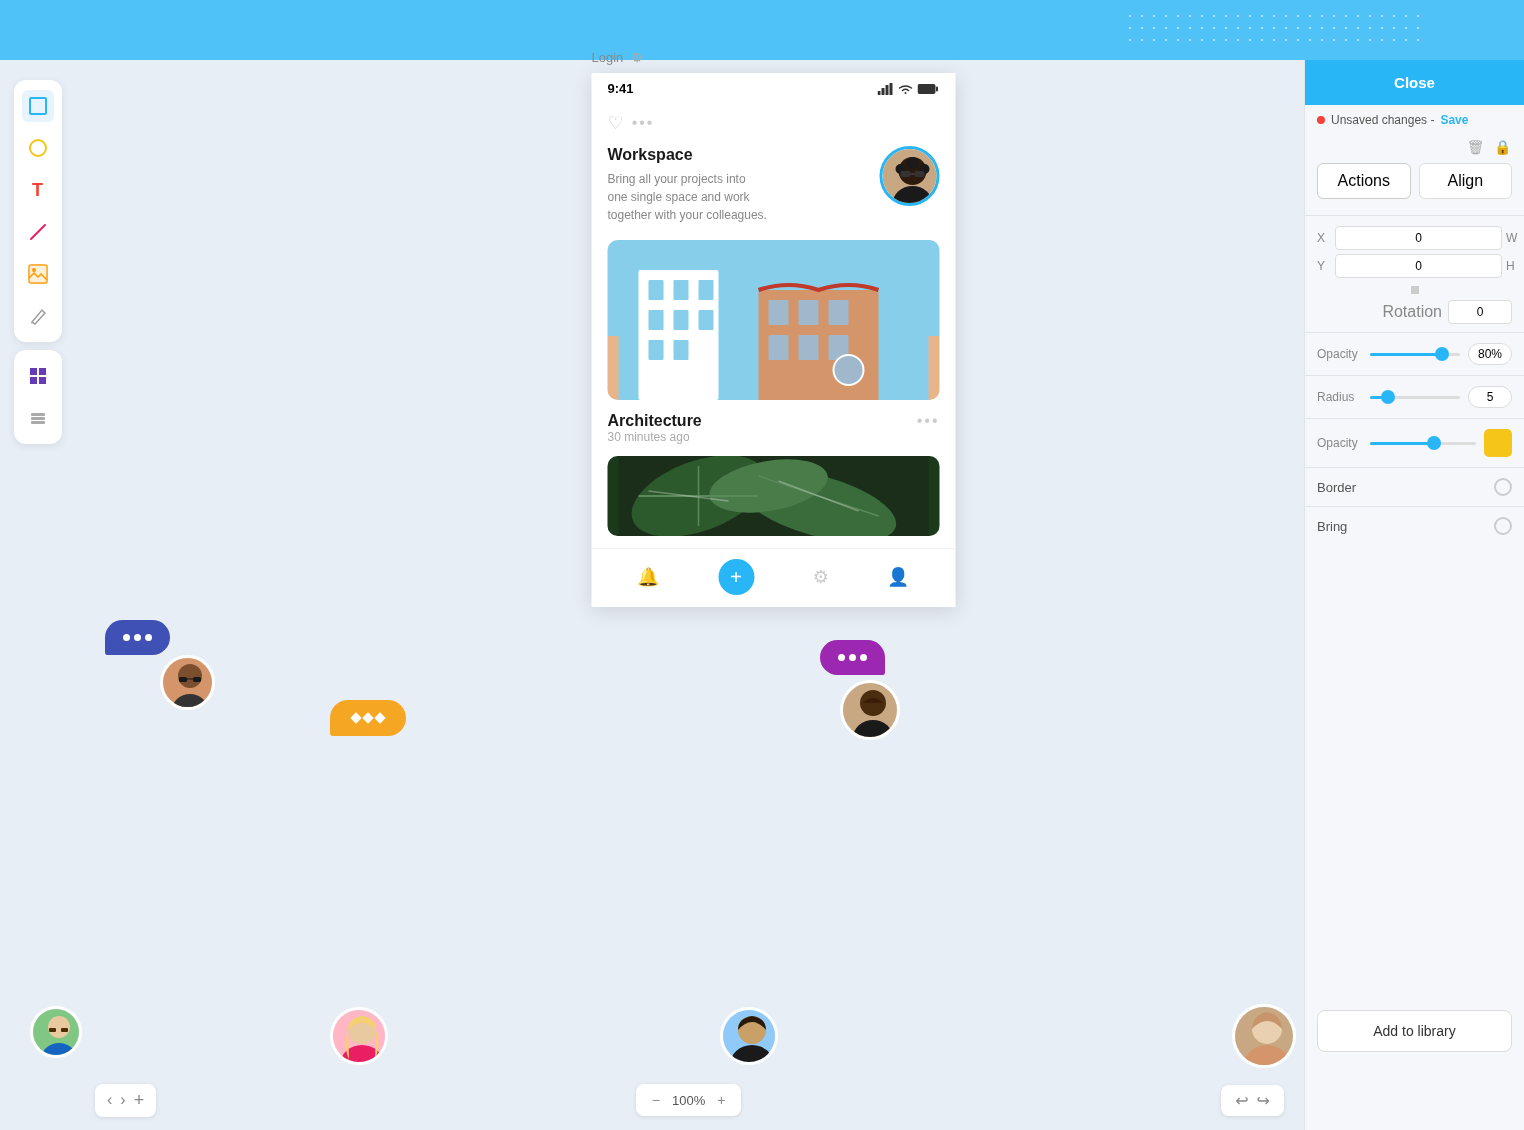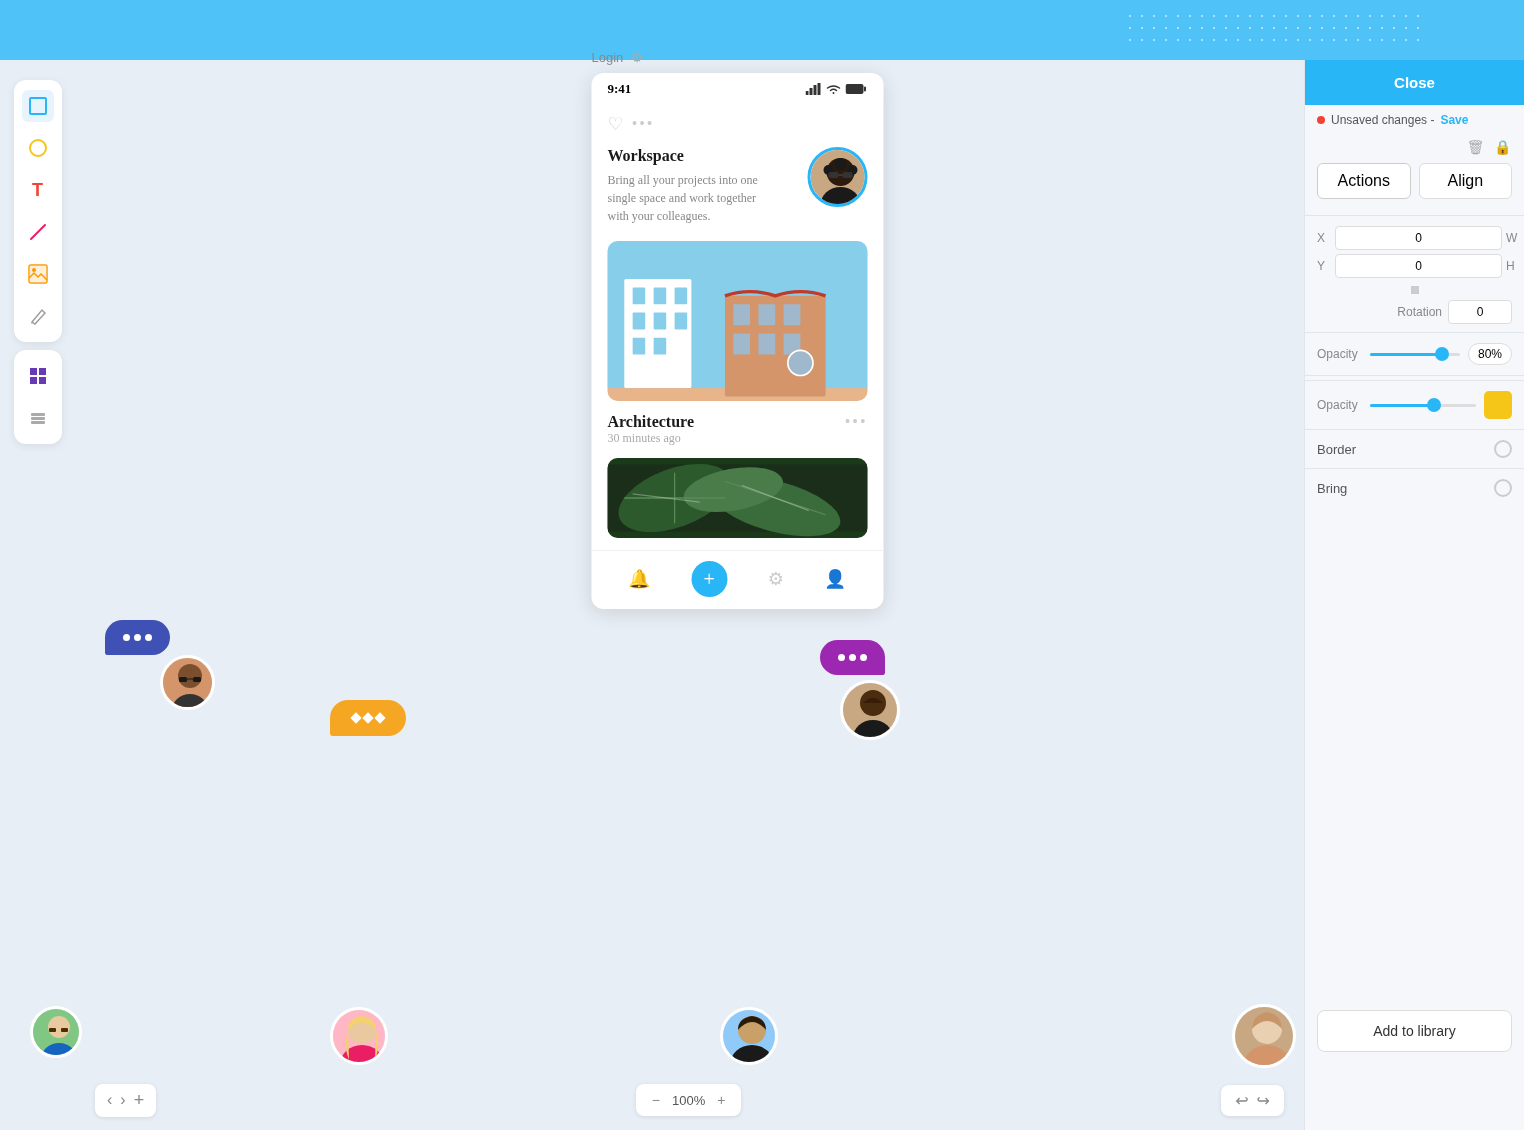--- a/index.html
+++ b/index.html
@@ -190,21 +190,21 @@
     }
 
     .rotation-row {
       display: flex;
       align-items: center;
       padding: 4px 12px;
       justify-content: flex-end;
       gap: 6px;
     }
     .rotation-label {
-      font-size: 12px;
+      font-size: 16px;
       color: #888;
     }
     .rotation-input {
       width: 64px;
       border: 1px solid #ddd;
       border-radius: 4px;
       padding: 4px 6px;
       font-size: 12px;
       text-align: center;
       background: white;
@@ -329,25 +329,24 @@
       font-size: 13px;
       color: #888;
       margin-bottom: 8px;
       display: flex;
       align-items: center;
       gap: 8px;
     }
 
     .phone-screen {
       background: white;
-      border-radius: 12px;
+      border-radius: 0;
       overflow: hidden;
       box-shadow: 0 4px 20px rgba(0,0,0,0.12);
-      width: 292px;
-      font-family: Liberation Serif, serif;
+      width: 364px;
     }
 
     .phone-status-bar {
       display: flex;
       align-items: center;
       justify-content: space-between;
       padding: 8px 16px 4px;
       font-size: 13px;
       font-weight: 600;
     }
@@ -659,20 +658,28 @@
     <div class="slider-track">
       <div class="slider-fill" style="width:80%"></div>
       <div class="slider-thumb" style="left:calc(80% - 7px)"></div>
     </div>
     <input class="slider-value" value="80%" style="">
   </div>
 
   <div class="panel-divider"></div>
 
   
+  <div class="slider-row">
+    <span class="slider-label">Radius</span>
+    <div class="slider-track">
+      <div class="slider-fill" style="width:20%"></div>
+      <div class="slider-thumb" style="left:calc(20% - 7px)"></div>
+    </div>
+    <input class="slider-value" value="5" style="">
+  </div>
 
   <div class="panel-divider"></div>
 
   
 
   
   <div class="slider-row">
     <span class="slider-label">Opacity</span>
     <div class="slider-track">
       <div class="slider-fill" style="width:60%"></div>

